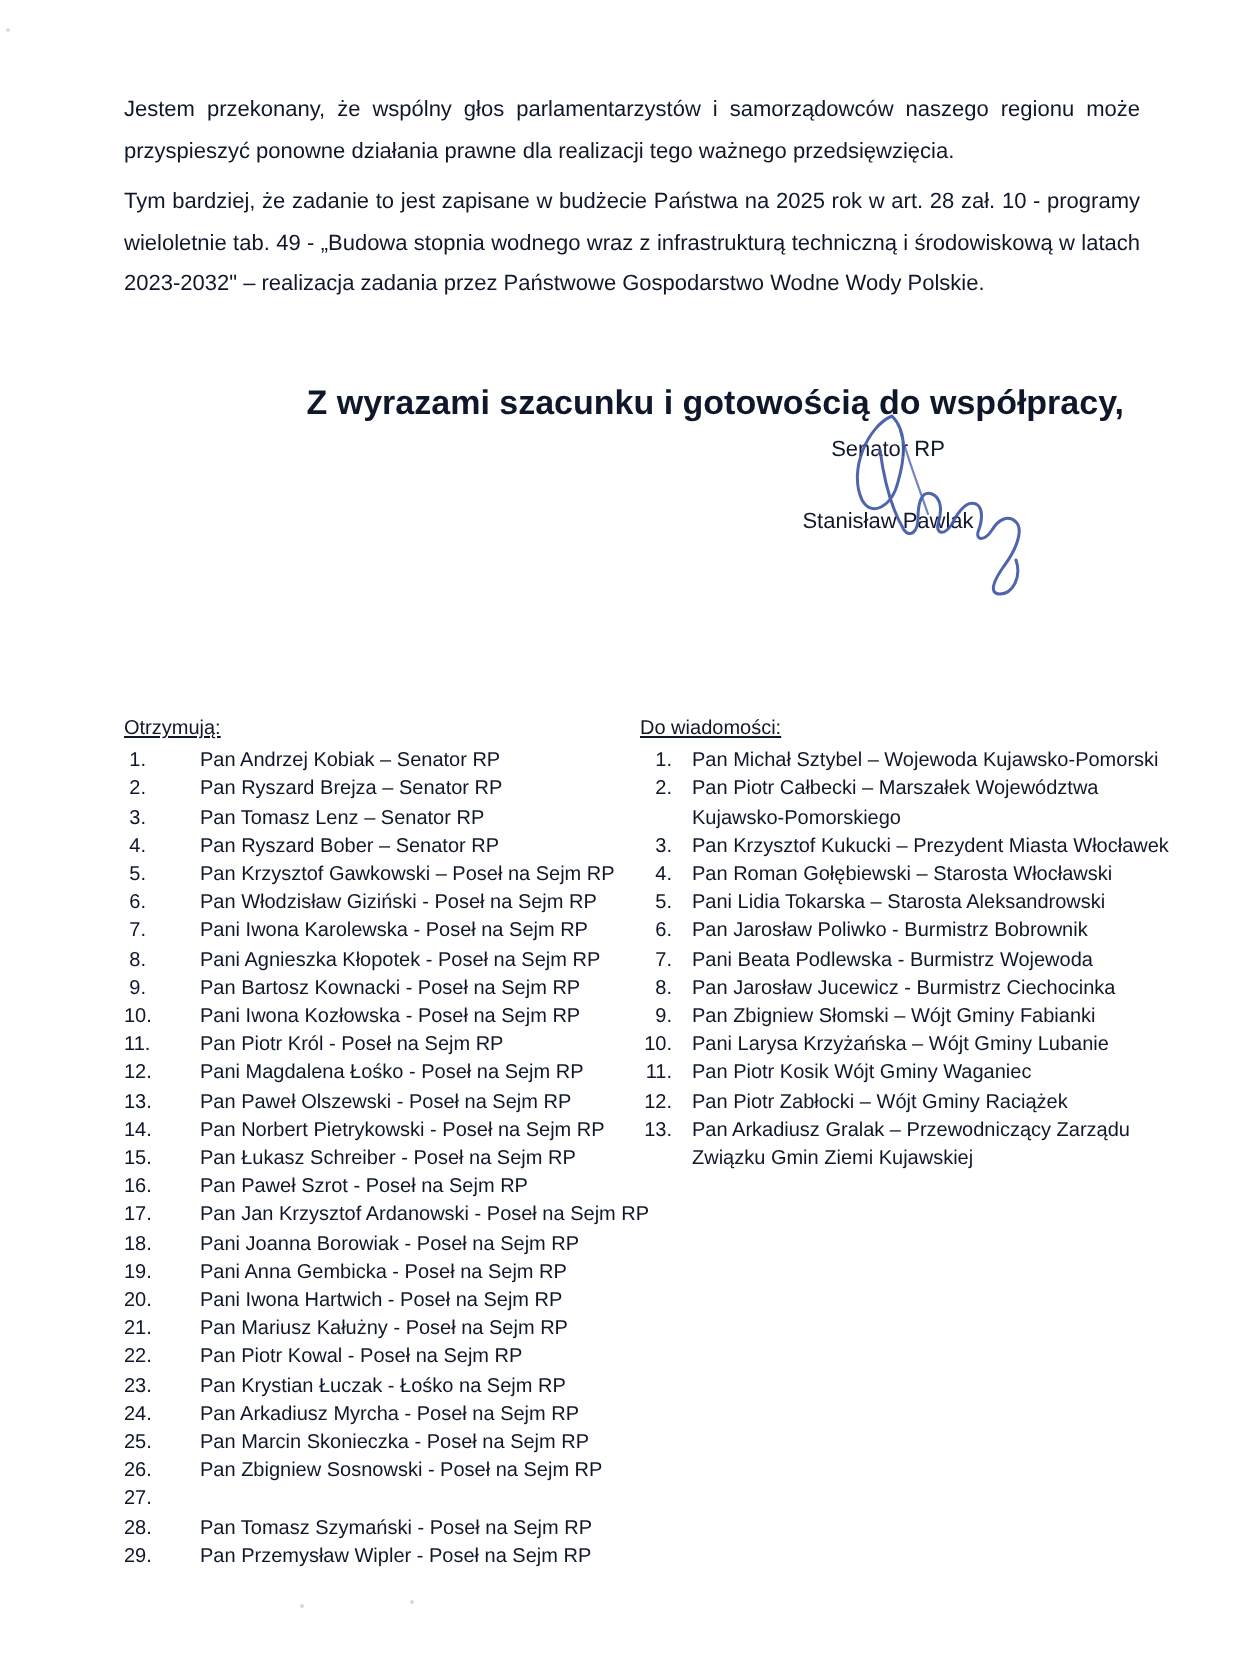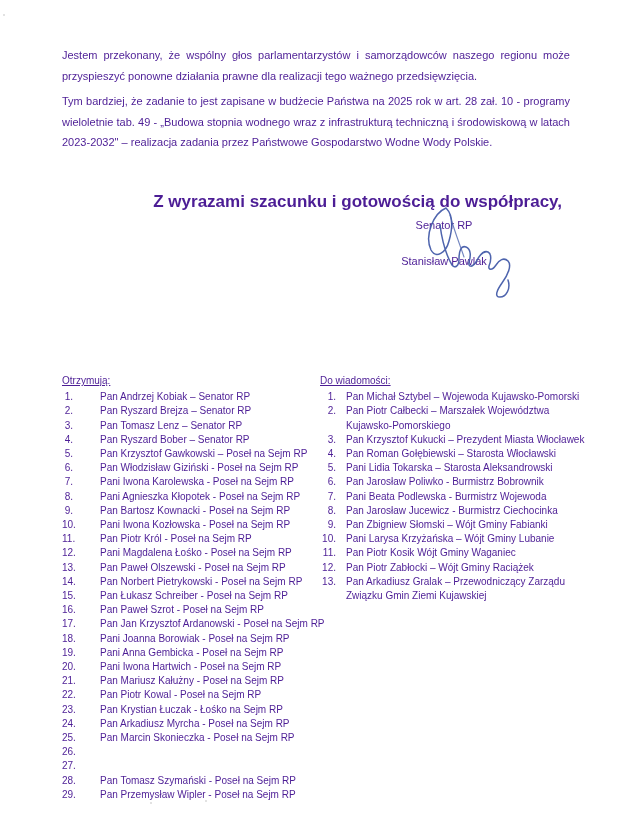--- a/index.html
+++ b/index.html
@@ -2,21 +2,21 @@
 <html lang="pl"><head>
 <meta charset="utf-8">
 <style>
   html, body { margin: 0; padding: 0; background: #ffffff; }
   .page {
     position: relative;
     width: 627px;
     height: 834px;
     background: #ffffff;
     font-family: "Liberation Sans", sans-serif;
-    color: #4c1d95;
+    color: #0f172a;
     overflow: hidden;
   }
   
   .letter-body {
     position: absolute;
     left: 62px;
     top: 45px;
     width: 508px;
     font-size: 11px;
     line-height: 20.5px;
@@ -51,21 +51,21 @@
     left: 390px;
     top: 195px;
     width: 140px;
     height: 110px;
     pointer-events: none;
   }
 
   
   .dist {
     position: absolute;
-    top: 374px;
+    top: 358px;
     font-size: 10px;
     line-height: 14.2px;
   }
   .dist-left  { left: 62px;  width: 258px; }
   .dist-right { left: 320px; width: 280px; }
   .dist-heading { text-decoration: underline; }
   .dist ol { list-style: none; margin: 2px 0 0 0; padding: 0; }
   .dist li { display: flex; align-items: flex-start; }
   .dist .num { text-align: right; flex: none; }
   .dist-left  .num { width: 11px; }
@@ -231,20 +231,21 @@
           <span class="txt">Pan Arkadiusz Myrcha - Poseł na Sejm RP</span>
         </li>
 
         <li>
           <span class="num">25.</span>
           <span class="txt">Pan Marcin Skonieczka - Poseł na Sejm RP</span>
         </li>
 
         <li>
           <span class="num">26.</span>
+          <span class="txt">Pan Zbigniew Sosnowski - Poseł na Sejm RP</span>
         </li>
 
         <li>
           <span class="num">27.</span>
         </li>
 
         <li>
           <span class="num">28.</span>
           <span class="txt">Pan Tomasz Szymański - Poseł na Sejm RP</span>
         </li>

